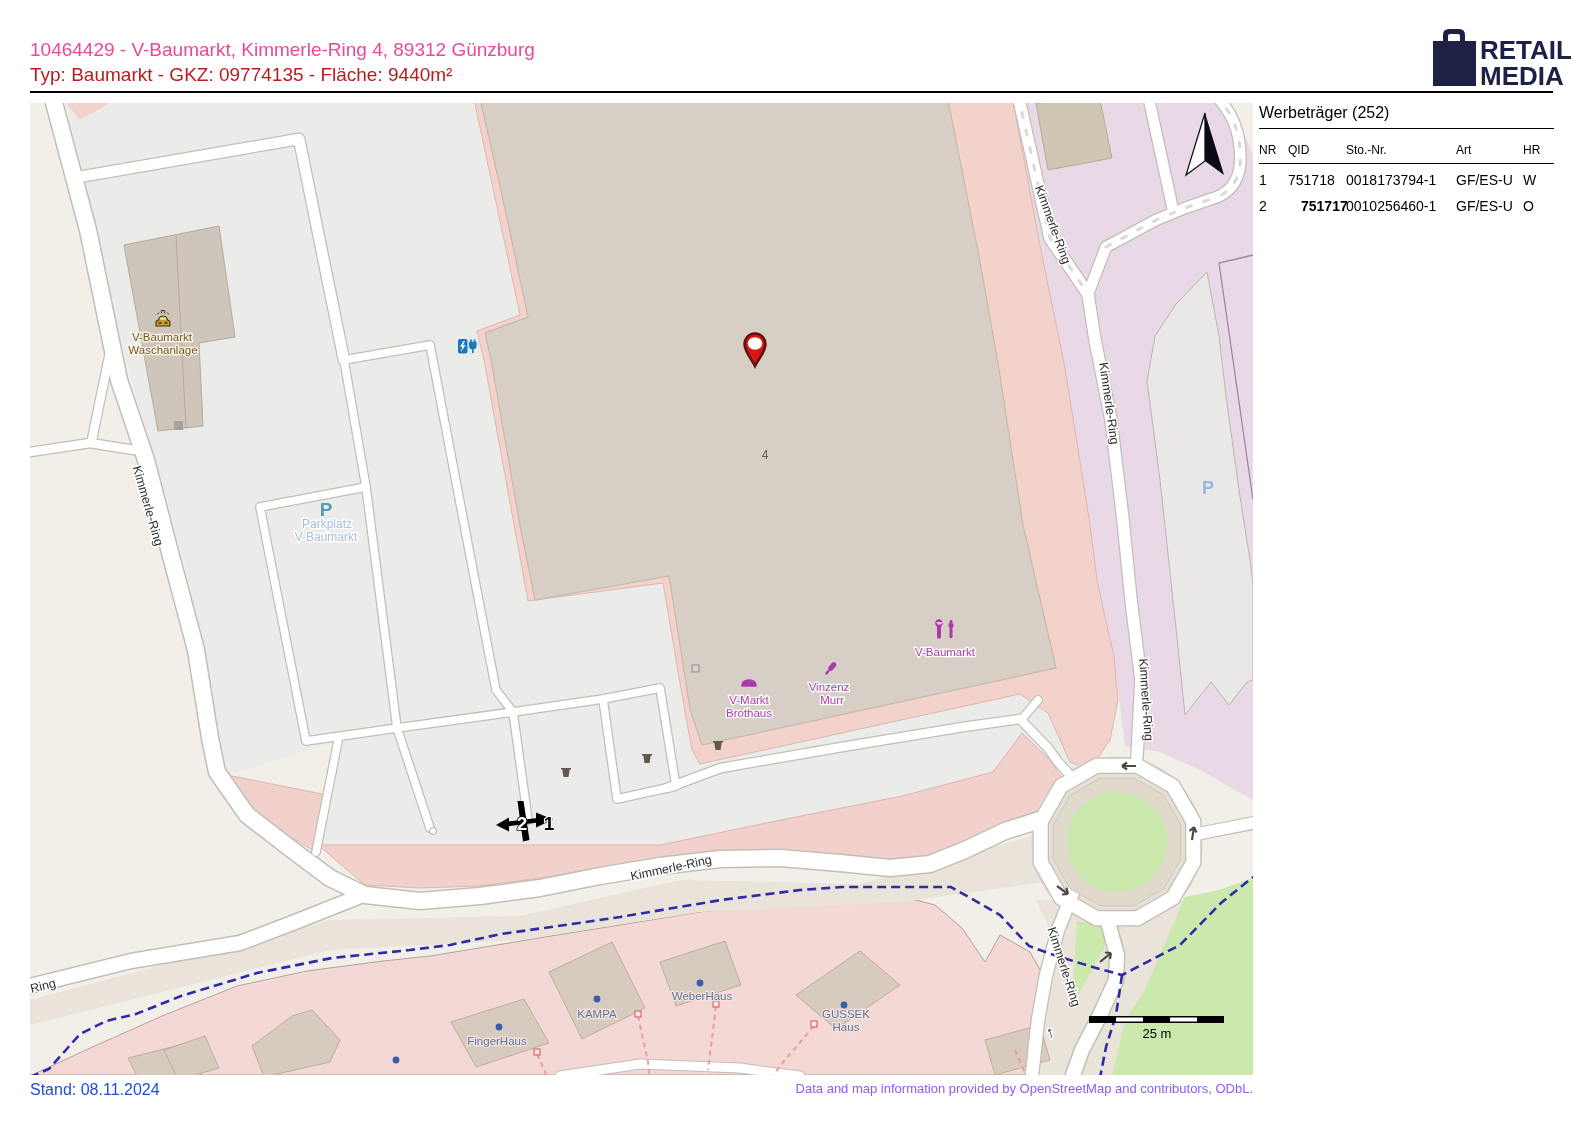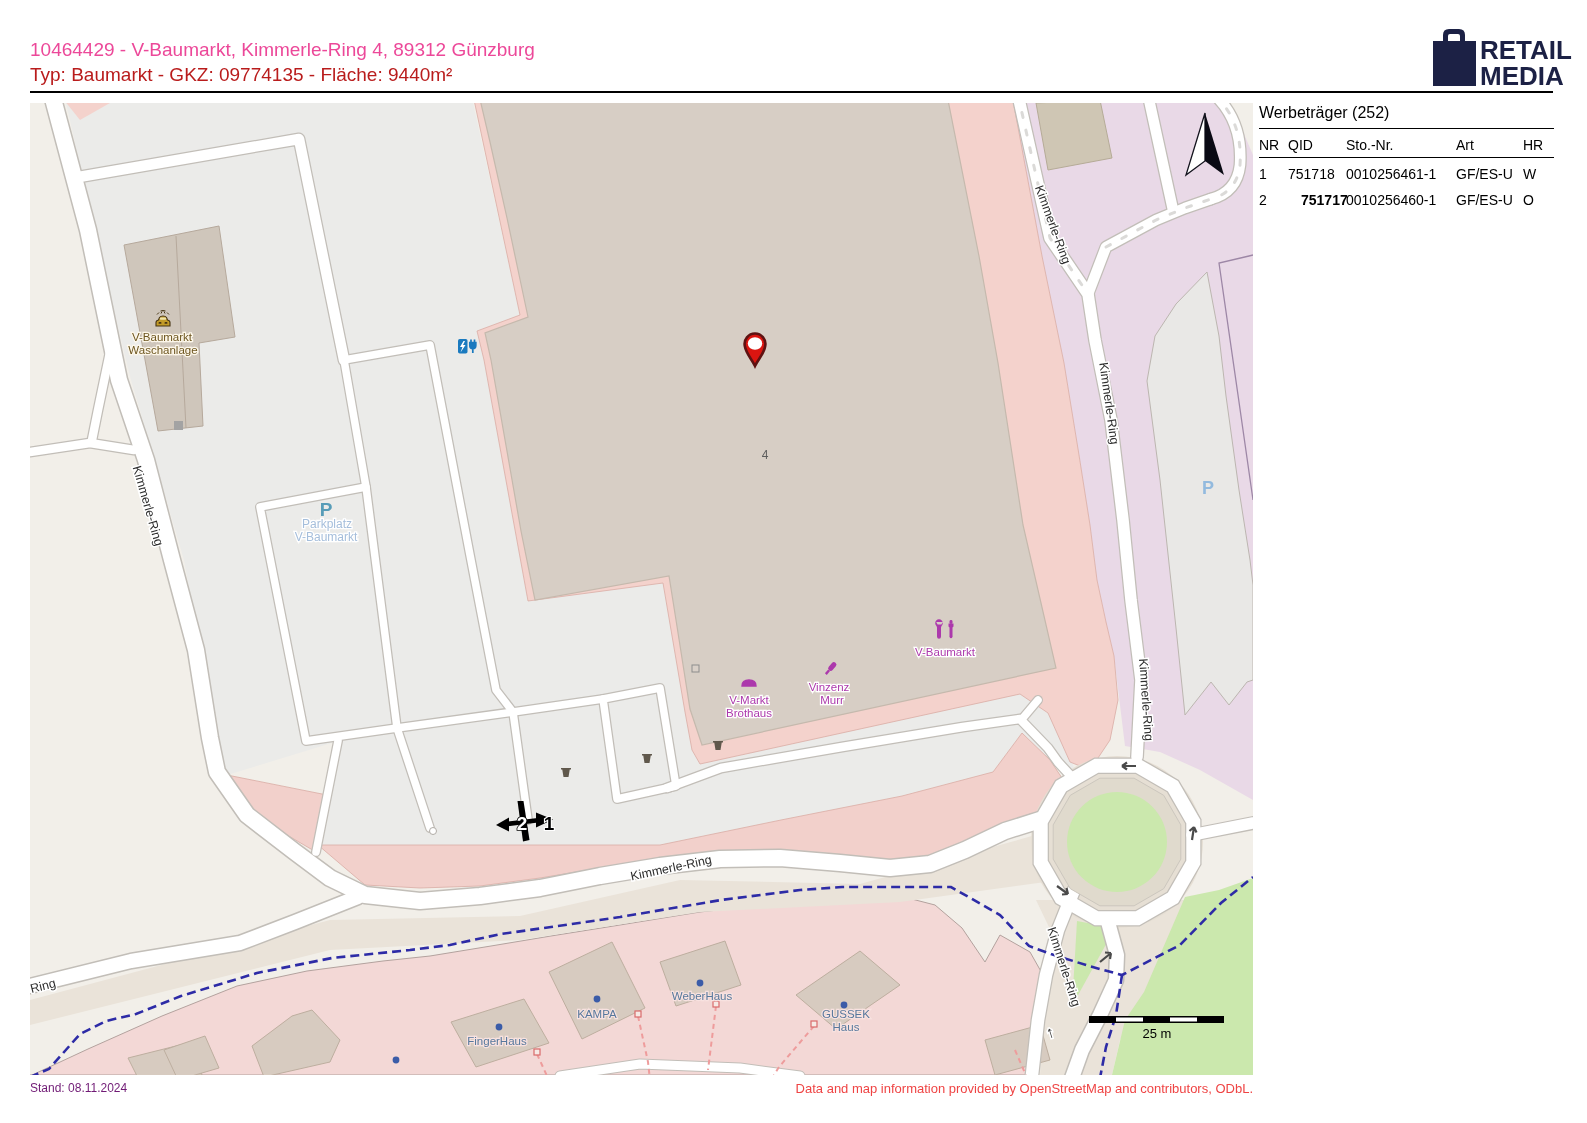--- a/index.html
+++ b/index.html
@@ -22,49 +22,49 @@
 
   <text x="50" y="33" font-family="Liberation Sans,sans-serif" font-size="26" font-weight="bold" fill="#1c2145">RETAIL</text>
   <text x="50" y="59" font-family="Liberation Sans,sans-serif" font-size="26" font-weight="bold" fill="#1c2145">MEDIA</text>
 </svg>
 
 <div class="abs" style="left:1259px;top:104px;width:295px;">
 
   <div style="font-size:16px;color:#000;">Werbeträger (252)</div>
   <div style="height:1px;background:#000;margin-top:6px;"></div>
 
-  <div style="position:relative;height:20px;font-size:14px;color:#000;margin-top:8px;">
+  <div style="position:relative;height:20px;font-size:12px;color:#000;margin-top:14px;">
     <span class="abs" style="left:0px;">NR</span>
       <span class="abs" style="left:29px;">QID</span>
       <span class="abs" style="left:87px;">Sto.-Nr.</span>
       <span class="abs" style="left:197px;">Art</span>
       <span class="abs" style="left:264px;">HR</span>
   </div>
   <div style="height:1px;background:#000;"></div>
 
   <div style="position:relative;height:26px;font-size:14px;color:#000;margin-top:8px;">
     <span class="abs" style="left:0px;">1</span>
       <span class="abs" style="left:29px;">751718</span>
-      <span class="abs" style="left:87px;">0010256461-1</span>
+      <span class="abs" style="left:87px;">0018173794-1</span>
       <span class="abs" style="left:197px;">GF/ES-U</span>
       <span class="abs" style="left:264px;">W</span>
   </div>
 
   <div style="position:relative;height:25px;font-size:14px;color:#000;">
     <span class="abs" style="left:0px;">2</span>
       <span class="abs" style="left:42px;font-weight:bold;">751717</span>
       <span class="abs" style="left:87px;">0010256460-1</span>
       <span class="abs" style="left:197px;">GF/ES-U</span>
       <span class="abs" style="left:264px;">O</span>
   </div>
 </div>
 
-<div class="abs" style="left:30px;top:1081px;font-size:12px;color:#701a75;">Stand: 08.11.2024</div>
-
-<div class="abs" style="left:0px;top:1081px;width:1253px;text-align:right;font-size:13px;color:#ef4444;">Data and map information provided by OpenStreetMap and contributors, ODbL.</div>
+<div class="abs" style="left:30px;top:1081px;font-size:16px;color:#1d4ed8;">Stand: 08.11.2024</div>
+
+<div class="abs" style="left:0px;top:1081px;width:1253px;text-align:right;font-size:13px;color:#8b5cf6;">Data and map information provided by OpenStreetMap and contributors, ODbL.</div>
 
 <svg class="abs" style="left:0px;top:0px;" width="1587" height="1123" viewBox="0 0 1587 1123" font-family="Liberation Sans,sans-serif">
 <defs>
   <clipPath id="mapclip">
         <rect x="30" y="103" width="1223" height="972"></rect>
       </clipPath>
 </defs>
 <g clip-path="url(#mapclip)">
 
   <rect x="30" y="103" width="1223" height="972" fill="#f2efe9"></rect>

